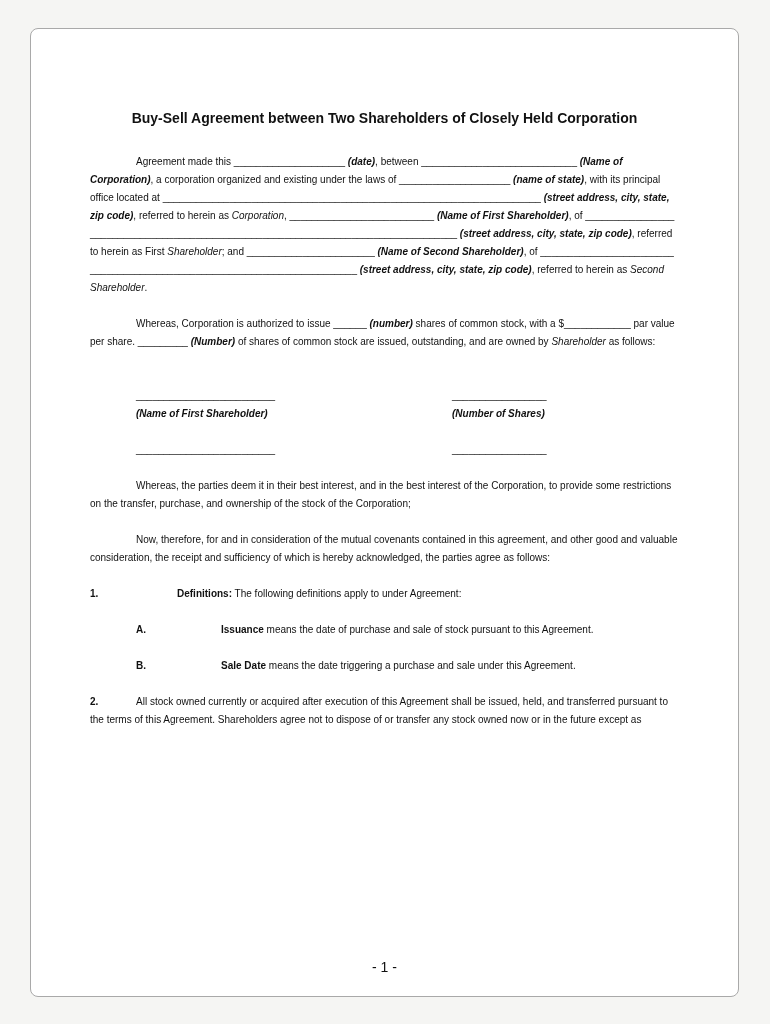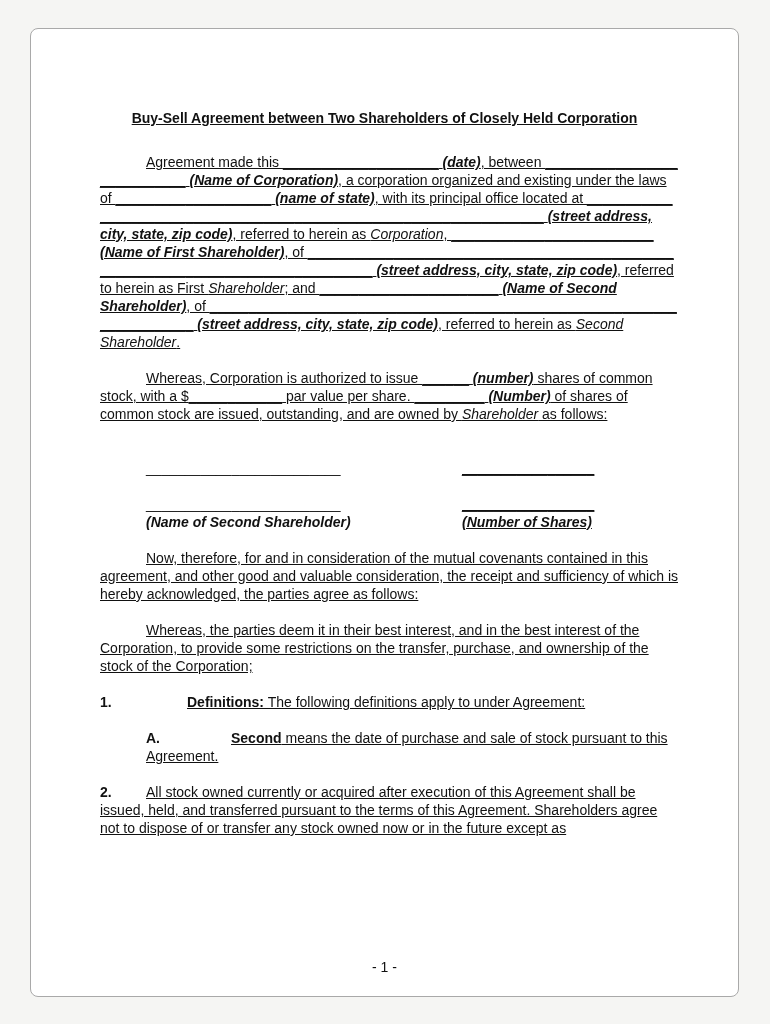--- a/index.html
+++ b/index.html
@@ -6,27 +6,27 @@
   body{
     width:770px;height:1024px;position:relative;overflow:hidden;
     background:#f5f5f3;
     font-family:"Liberation Sans","DejaVu Sans",sans-serif;
     color:#111;
   }
   .page{
     position:absolute;left:30px;top:28px;width:709px;height:969px;
     box-sizing:border-box;background:#ffffff;
     border:1px solid #a9a9a9;border-radius:8px;
-    padding:80px 59px 0 59px;overflow:hidden;text-decoration:underline;
+    padding:80px 59px 0 59px;overflow:hidden;
   }
   .doc-title{
     font-size:14px;font-weight:700;text-align:center;
     margin:0 0 26px 0;line-height:18px;
   }
-  .doc-body{font-size:14px;line-height:18px;margin-left:10px;}
+  .doc-body{font-size:10px;line-height:18px;}
   .para{margin:0 0 18px 0;}
   .para.indent{text-indent:46px;}
   .para.tight{margin-bottom:0;}
   .seg-n{font-weight:400;font-style:normal;}
   .seg-b{font-weight:700;padding-left:41px;}
   .seg-i{font-style:italic;}
   .seg-bi{font-weight:700;font-style:italic;}
   .seg-blank{word-break:break-all;}
   .cols{margin:0 0 18px 46px;}
   .cols-first{margin-top:36px;}
@@ -45,26 +45,27 @@
 </head>
 <body>
 
 <div class="page">
   <h1 class="doc-title">Buy-Sell Agreement between Two Shareholders of Closely Held Corporation</h1>
   <div class="doc-body">
       <p class="para indent"><span class="seg-n">Agreement made this </span><span class="seg-n seg-blank">____________________</span><span class="seg-n"> </span><span class="seg-bi">(date)</span><span class="seg-n">, between </span><span class="seg-n seg-blank">____________________________</span><span class="seg-n"> </span><span class="seg-bi">(Name of Corporation)</span><span class="seg-n">, a corporation organized and existing under the laws of </span><span class="seg-n seg-blank">____________________</span><span class="seg-n"> </span><span class="seg-bi">(name of state)</span><span class="seg-n">, with its principal office located at </span><span class="seg-n seg-blank">____________________________________________________________________</span><span class="seg-n"> </span><span class="seg-bi">(street address, city, state, zip code)</span><span class="seg-n">, referred to herein as </span><span class="seg-i">Corporation</span><span class="seg-n">, </span><span class="seg-n seg-blank">__________________________</span><span class="seg-n"> </span><span class="seg-bi">(Name of First Shareholder)</span><span class="seg-n">, of </span><span class="seg-n seg-blank">__________________________________________________________________________________</span><span class="seg-n"> </span><span class="seg-bi">(street address, city, state, zip code)</span><span class="seg-n">, referred to herein as First </span><span class="seg-i">Shareholder</span><span class="seg-n">; and </span><span class="seg-n seg-blank">_______________________</span><span class="seg-n"> </span><span class="seg-bi">(Name of Second Shareholder)</span><span class="seg-n">, of </span><span class="seg-n seg-blank">________________________________________________________________________</span><span class="seg-n"> </span><span class="seg-bi">(street address, city, state, zip code)</span><span class="seg-n">, referred to herein as </span><span class="seg-i">Second Shareholder</span><span class="seg-n">.</span></p>
       <p class="para indent"><span class="seg-n">Whereas, Corporation is authorized to issue </span><span class="seg-n seg-blank">______</span><span class="seg-n"> </span><span class="seg-bi">(number)</span><span class="seg-n"> shares of common stock, with a $</span><span class="seg-n seg-blank">____________</span><span class="seg-n"> par value per share. </span><span class="seg-n seg-blank">_________</span><span class="seg-n"> </span><span class="seg-bi">(Number)</span><span class="seg-n"> of shares of common stock are issued, outstanding, and are owned by </span><span class="seg-i">Shareholder</span><span class="seg-n"> as follows:</span></p>
       <div class="cols cols-first">
         <div class="cols-row"><span class="col-left seg-n seg-blank">_________________________</span><span class="seg-n seg-blank">_________________</span></div>
+        <div class="cols-row"><span class="col-left seg-bi">(Name of First Shareholder)</span><span class="seg-bi">(Number of Shares)</span></div>
       </div>
       <div class="cols">
         <div class="cols-row"><span class="col-left seg-n seg-blank">_________________________</span><span class="seg-n seg-blank">_________________</span></div>
-        <div class="cols-row"><span class="col-left seg-bi">(Name of Second Shareholder)</span><span class="seg-bi">(Number of Shares)</span></div>
       </div>
+      <p class="para indent"><span class="seg-n">Whereas, the parties deem it in their best interest, and in the best interest of the Corporation, to provide some restrictions on the transfer, purchase, and ownership of the stock of the Corporation;</span></p>
       <p class="para indent"><span class="seg-n">Now, therefore, for and in consideration of the mutual covenants contained in this agreement, and other good and valuable consideration, the receipt and sufficiency of which is hereby acknowledged, the parties agree as follows:</span></p>
-      <p class="para indent"><span class="seg-n">Whereas, the parties deem it in their best interest, and in the best interest of the Corporation, to provide some restrictions on the transfer, purchase, and ownership of the stock of the Corporation;</span></p>
       <div class="num-item"><span class="num">1.</span><span class="seg-b">Definitions:</span><span class="seg-n"> The following definitions apply to under Agreement:</span></div>
-      <div class="sub-item"><span class="sub-num">A.</span><span class="seg-b">Second</span><span class="seg-n"> means the date of purchase and sale of stock pursuant to this Agreement.</span></div>
+      <div class="sub-item"><span class="sub-num">A.</span><span class="seg-b">Issuance</span><span class="seg-n"> means the date of purchase and sale of stock pursuant to this Agreement.</span></div>
+      <div class="sub-item"><span class="sub-num">B.</span><span class="seg-b">Sale Date</span><span class="seg-n"> means the date triggering a purchase and sale under this Agreement.</span></div>
       <div class="num-item tight"><span class="num">2.</span></div>
       <p class="para indent tight"><span class="seg-n">All stock owned currently or acquired after execution of this Agreement shall be issued, held, and transferred pursuant to the terms of this Agreement. Shareholders agree not to dispose of or transfer any stock owned now or in the future except as</span></p>
     </div>
   <div class="footer">- 1 -</div>
 </div>
 
 </body></html>

